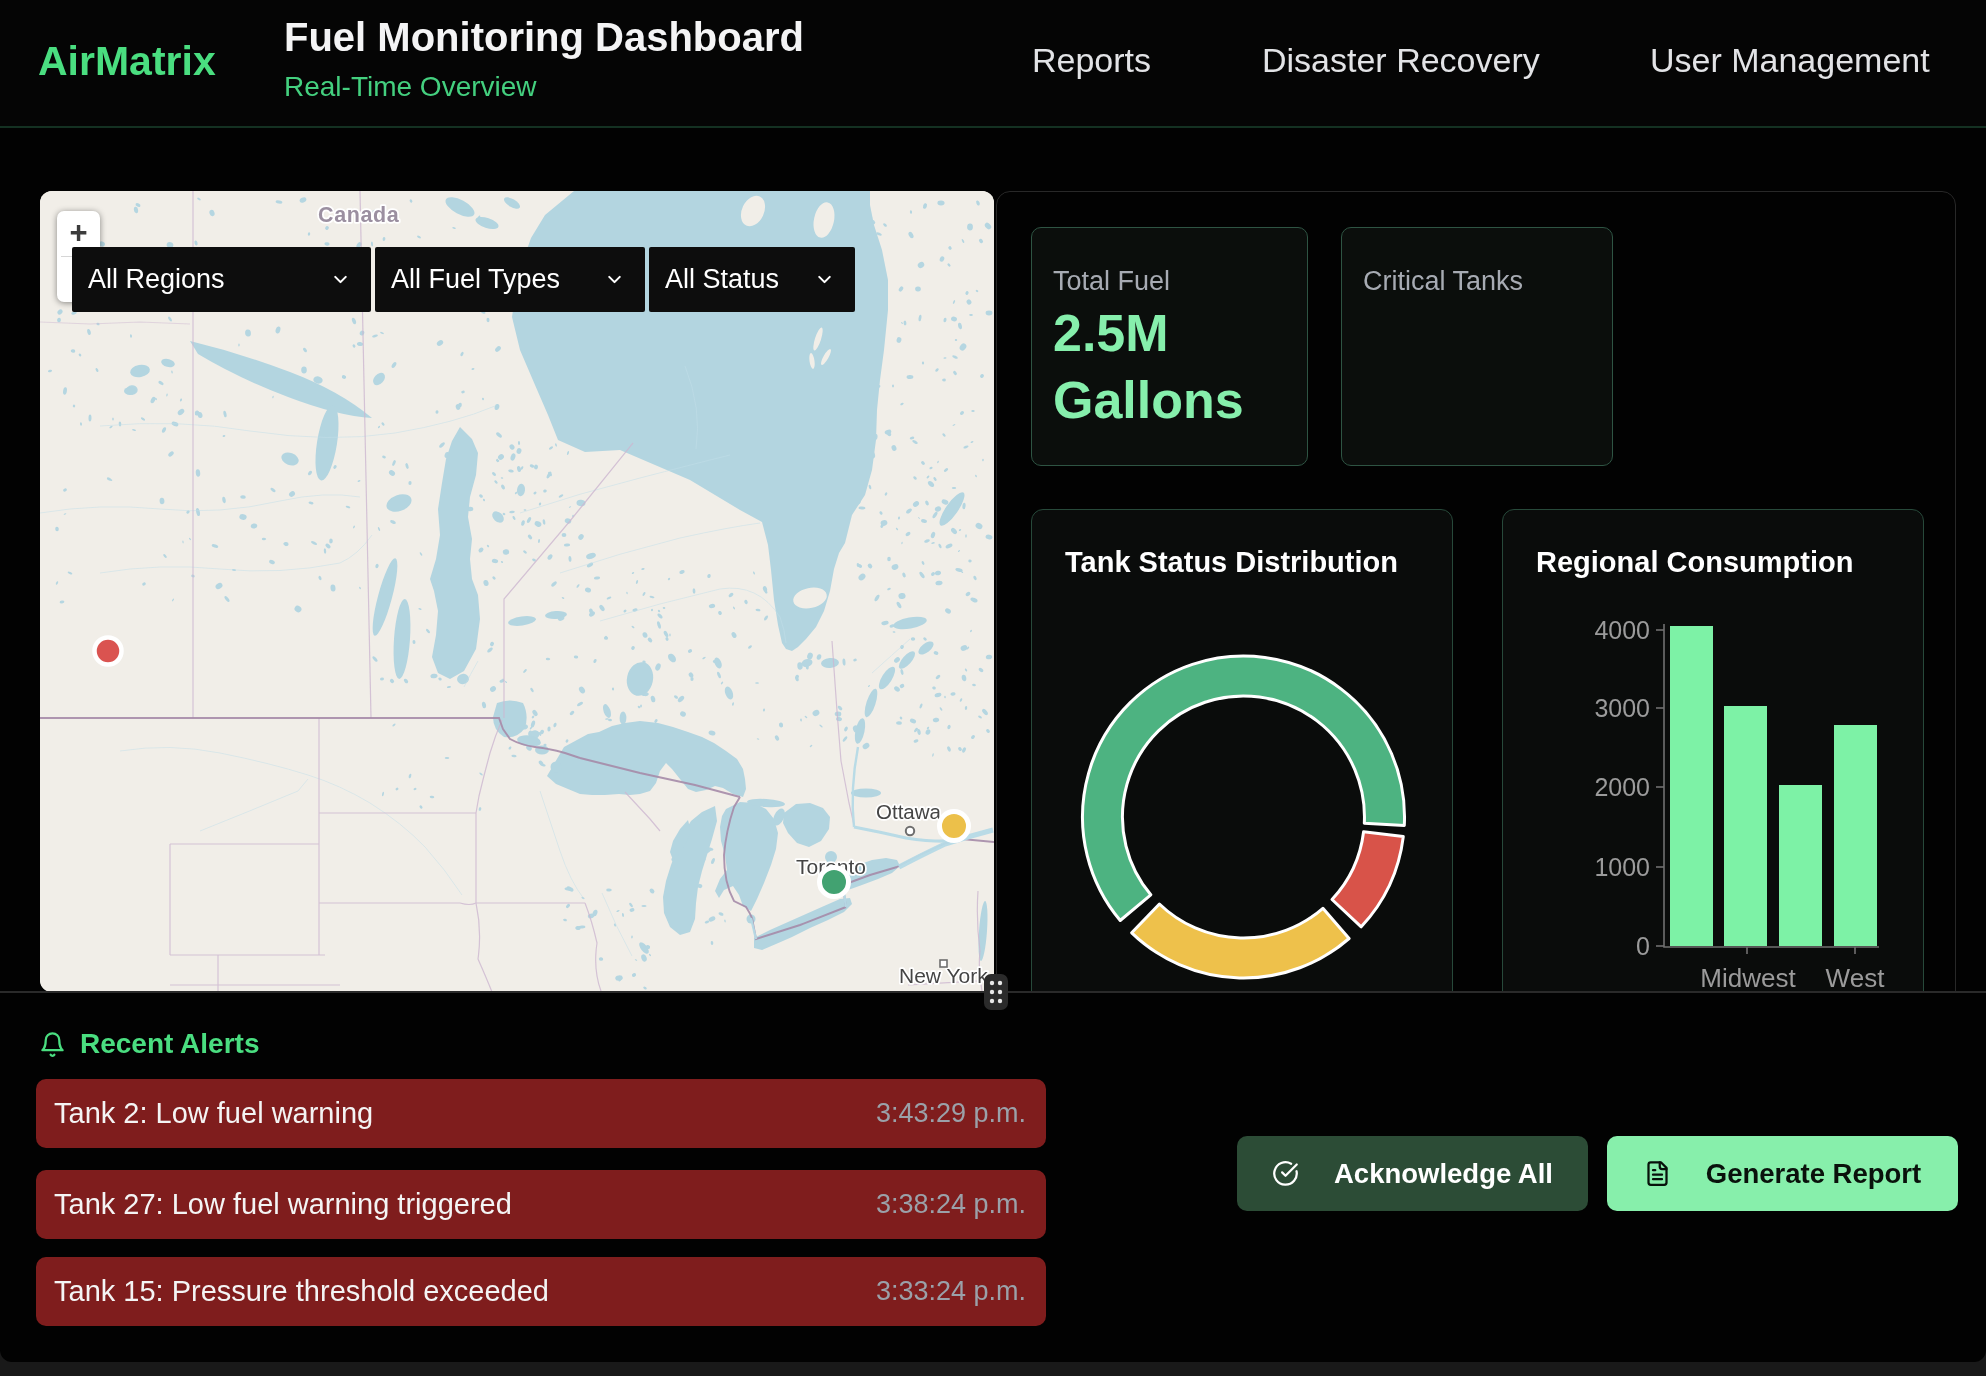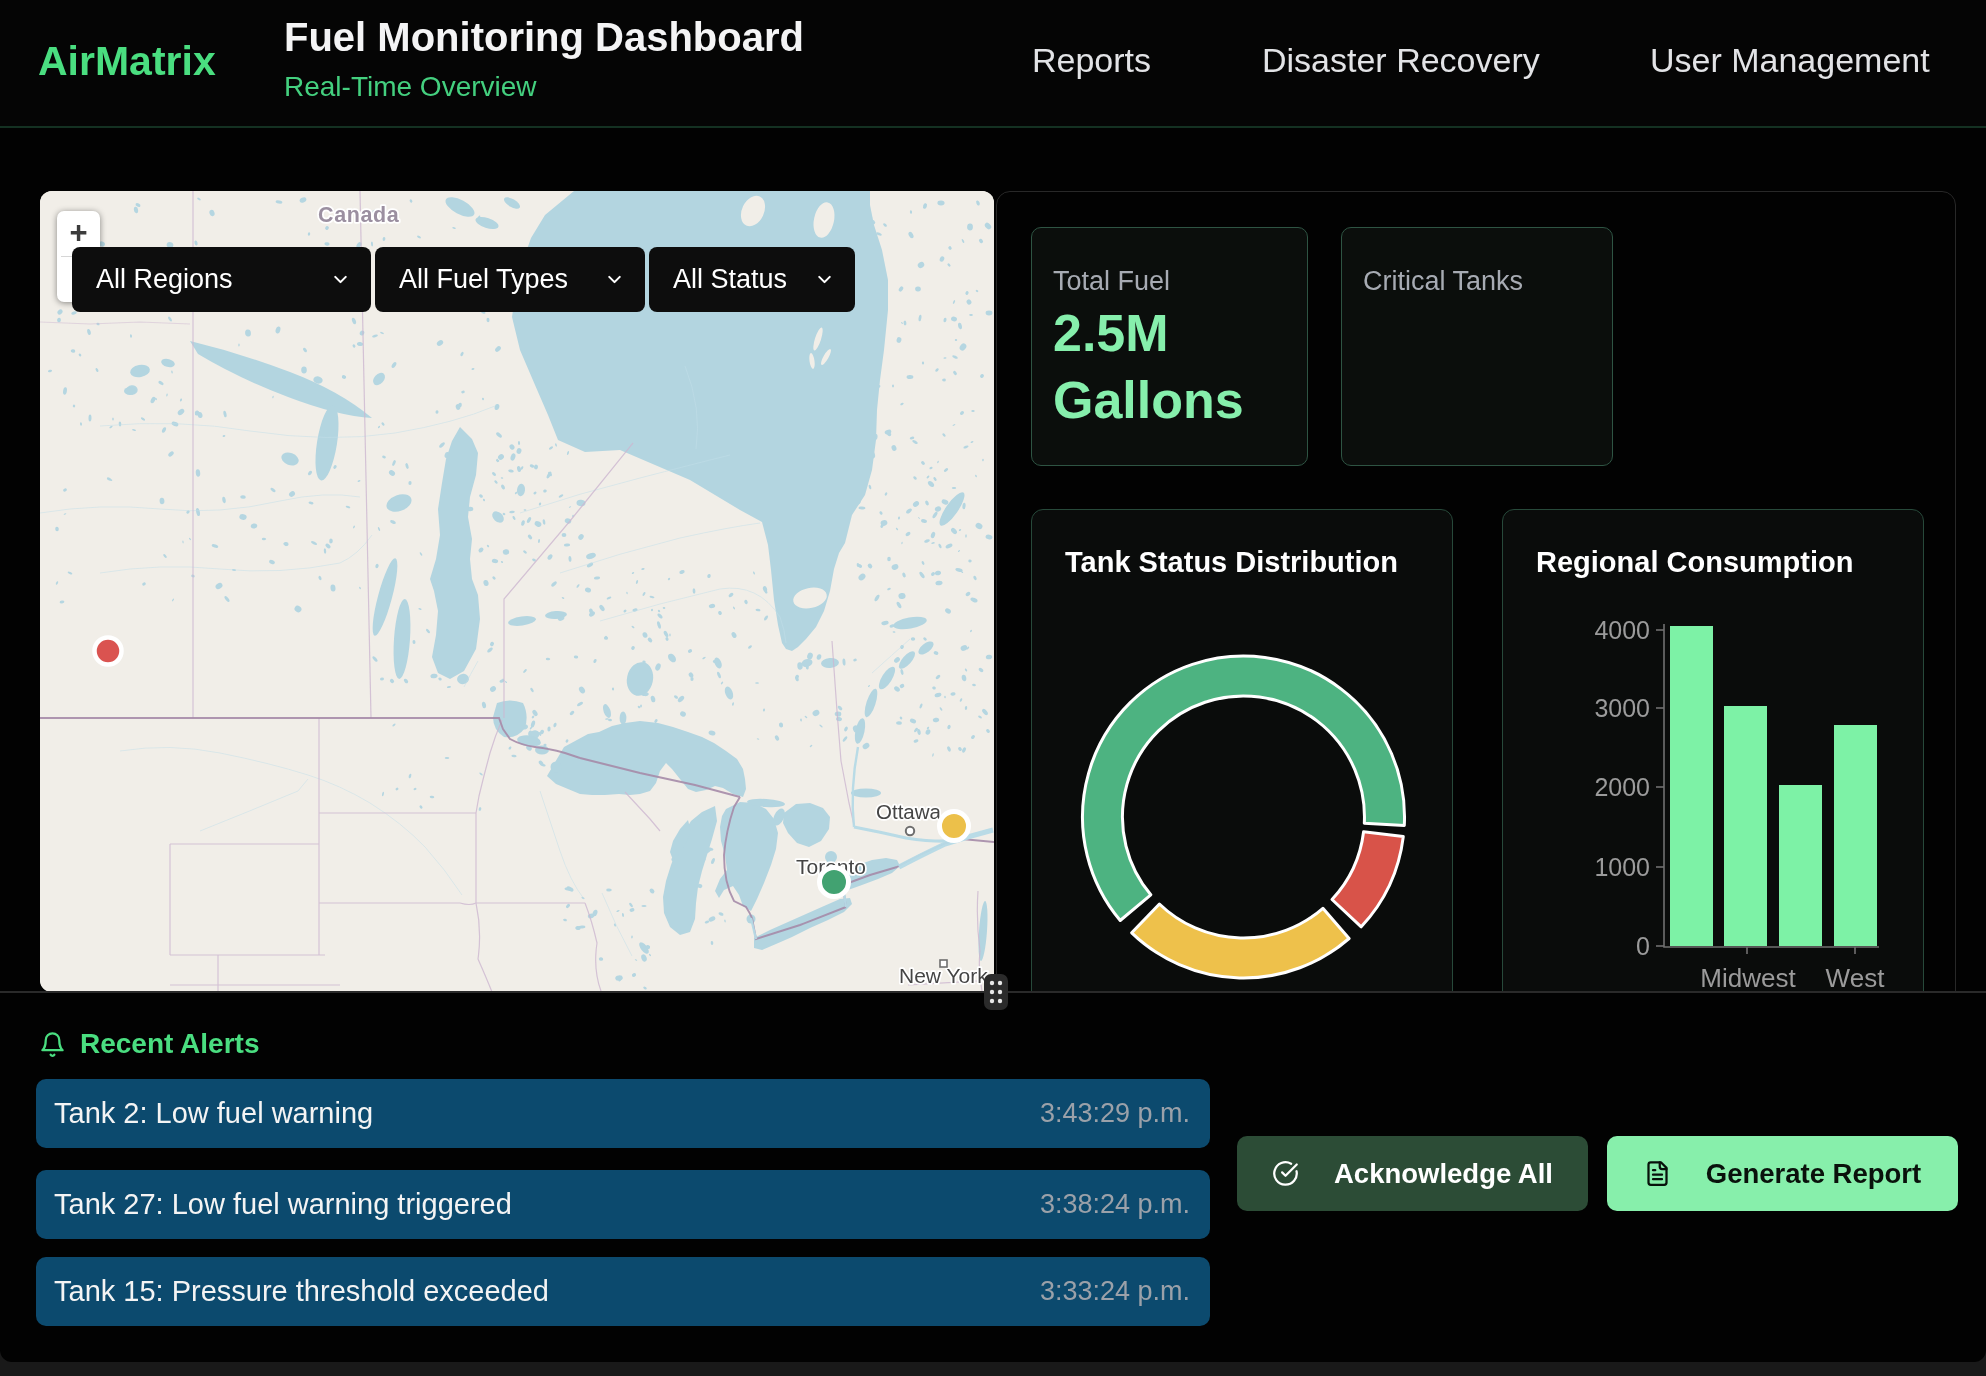--- a/index.html
+++ b/index.html
@@ -7,32 +7,32 @@
 .logo{position:absolute;left:38px;top:38px;font-size:41px;font-weight:700;color:#4ade80}
 .htitle{position:absolute;left:284px;top:15px;font-size:40px;font-weight:700;color:#f4f4f5}
 .hsub{position:absolute;left:284px;top:71px;font-size:28px;font-weight:400;color:#44d07f}
 nav span{position:absolute;top:41px;font-size:34px;color:#e2e3e6}
 #top{position:absolute;left:0;top:130px;width:1986px;height:861px;background:#020202;overflow:hidden}
 #map{position:absolute;left:40px;top:61px;width:954px;height:801px;border-radius:12px;overflow:hidden;background:#f1eee8}
 .zc{position:absolute;left:17px;top:20px;width:43px;height:91px;background:#fff;border-radius:7px;box-shadow:0 1px 6px rgba(0,0,0,.45)}
 .zc .plus{position:absolute;left:0;top:0;width:43px;height:45px;color:#3c3c3c;font-size:31px;font-weight:700;text-align:center;line-height:44px}
 .zc .hr{position:absolute;left:4px;top:45px;width:35px;height:1px;background:#d6d6d6}
 .zc .minus{position:absolute;left:0;top:46px;width:43px;height:45px;color:#3c3c3c;font-size:31px;font-weight:700;text-align:center;line-height:42px}
-.dd{position:absolute;top:56px;height:65px;background:#0d0d0d;border-radius:8px;display:flex;align-items:center;justify-content:space-between;padding:0 20px 0 24px;color:#fff;font-size:27px;font-weight:500}
+.dd{position:absolute;top:56px;height:65px;background:#0d0d0d;border-radius:2px;display:flex;align-items:center;justify-content:space-between;padding:0 20px 0 16px;color:#fff;font-size:27px;font-weight:500}
 #panel{position:absolute;left:996px;top:61px;width:960px;height:830px;border:1px solid #282828;border-radius:14px;background:#020202}
 .scard{position:absolute;top:35px;height:239px;background:#0b0e0c;border:1px solid #2e5443;border-radius:10px;padding:38px 0 0 21px}
 .slabel{font-size:27px;color:#a7abb3;font-weight:500}
 .sval{font-size:52px;font-weight:700;line-height:67px;margin-top:3px}
 .ccard{position:absolute;top:317px;width:422px;height:500px;background:#0a0c0b;border:1px solid #27493a;border-radius:12px}
 .ctitle{position:absolute;left:33px;top:36px;font-size:29px;font-weight:700;color:#ffffff}
 #divider{position:absolute;left:0;top:991px;width:1986px;height:2px;background:#2a2a2a}
 #handle{position:absolute;left:984px;top:974px;width:24px;height:36px;background:#2b2b2b;border-radius:7px}
 .alerthead{position:absolute;left:39px;top:1028px;display:flex;align-items:center;gap:14px}
 .alerthead span{font-size:28px;font-weight:700;color:#4ade80}
-.arow{position:absolute;left:36px;width:1174px;height:69px;background:#0c4a6e;border-radius:10px;display:flex;align-items:center;justify-content:space-between;padding:0 20px 0 18px}
+.arow{position:absolute;left:36px;width:1010px;height:69px;background:#7f1d1d;border-radius:10px;display:flex;align-items:center;justify-content:space-between;padding:0 20px 0 18px}
 .arow .msg{font-size:29px;color:#f4f4f4}
 .arow .time{font-size:27px;color:#9ba1a9}
 .btn{position:absolute;top:1136px;width:351px;height:75px;border-radius:10px;display:flex;align-items:center;justify-content:center;gap:35px;font-size:27.5px;font-weight:700}
 </style></head>
 <body>
 <div id="app">
 <header>
   <div class="logo">AirMatrix</div>
   <div class="htitle">Fuel Monitoring Dashboard</div>
   <div class="hsub">Real-Time Overview</div>

